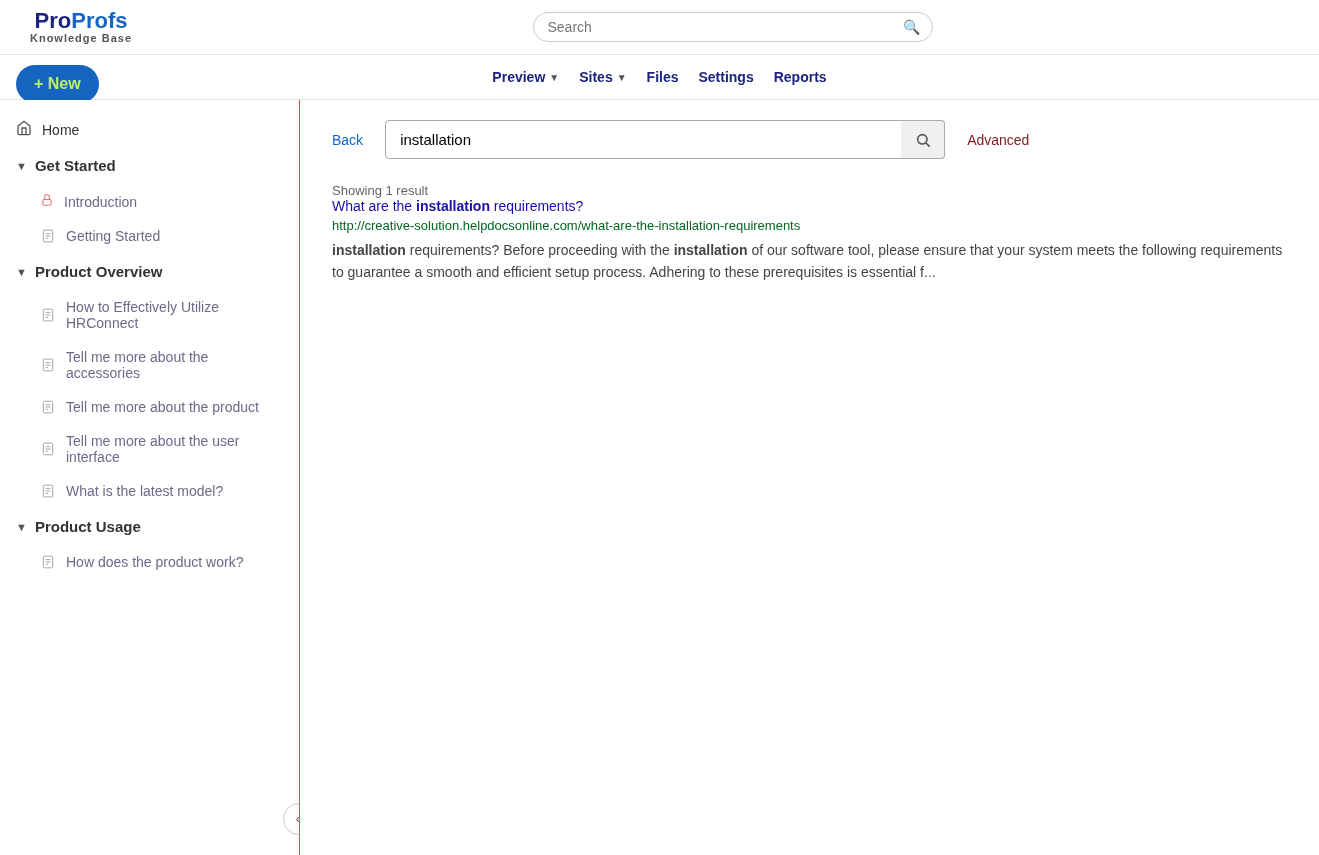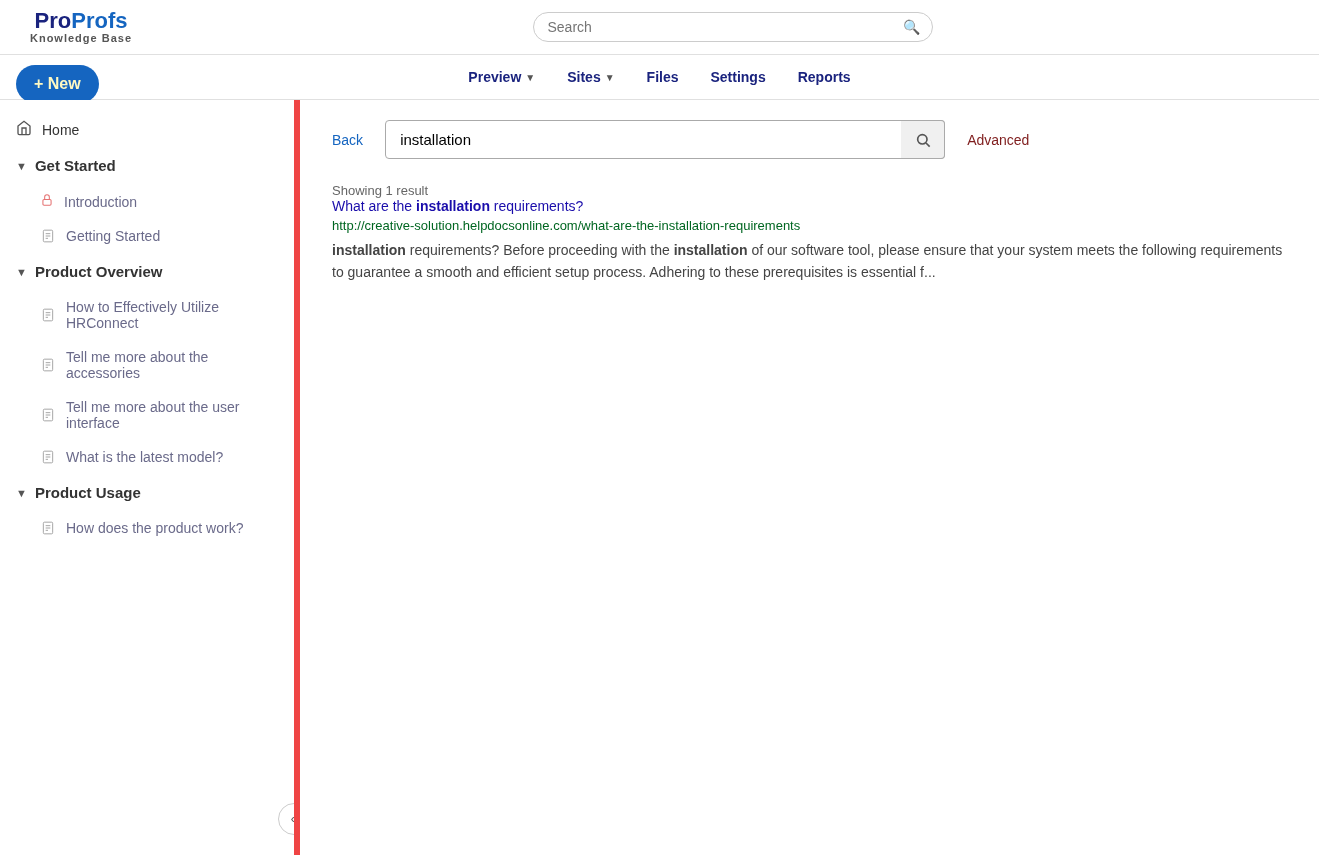--- a/index.html
+++ b/index.html
@@ -59,21 +59,21 @@
       transform: translateY(-50%);
       color: #888;
       font-size: 14px;
     }
 
     
     .nav-bar {
       display: flex;
       align-items: center;
       justify-content: center;
-      gap: 32px;
+      gap: 20px;
       padding: 10px 16px;
       border-bottom: 1px solid #e0e0e0;
       background: #fff;
     }
     .nav-item {
       display: flex;
       align-items: center;
       gap: 4px;
       color: #1a237e;
       font-weight: bold;
@@ -82,21 +82,21 @@
       padding: 4px 0;
     }
     .nav-chevron { font-size: 10px; color: #555; }
 
     
     .new-btn {
       display: flex;
       align-items: center;
       gap: 6px;
       background: #1565c0;
-      color: #fef9c3;
+      color: #bef264;
       border: none;
       border-radius: 20px;
       padding: 10px 18px;
       font-size: 16px;
       font-weight: bold;
       cursor: pointer;
       position: absolute;
       left: 16px;
       top: 65px;
       text-align: right;
@@ -107,21 +107,21 @@
       display: flex;
       flex: 1;
       overflow: hidden;
       position: relative;
     }
 
     
     .sidebar {
       width: 300px;
       min-width: 300px;
-      border-right: 6px solid #ef4444;
+      border-right: 1px solid #ef4444;
       overflow-y: auto;
       background: #fff;
       padding-top: 12px;
       position: relative;
     }
     .sidebar-item {
       display: flex;
       align-items: center;
       gap: 10px;
       padding: 8px 16px;
@@ -365,20 +365,31 @@
     <div class="sidebar-sub-item">
       <span class="icon-doc">
         <svg viewBox="0 0 24 24" fill="none" stroke="#999" stroke-width="1.5">
             <rect x="4" y="2" width="16" height="20" rx="2"></rect>
             <line x1="8" y1="8" x2="16" y2="8"></line>
             <line x1="8" y1="12" x2="16" y2="12"></line>
             <line x1="8" y1="16" x2="12" y2="16"></line>
           </svg>
       </span>
       <span>Tell me more about the accessories</span>
+    </div>
+    <div class="sidebar-sub-item">
+      <span class="icon-doc">
+        <svg viewBox="0 0 24 24" fill="none" stroke="#999" stroke-width="1.5">
+            <rect x="4" y="2" width="16" height="20" rx="2"></rect>
+            <line x1="8" y1="8" x2="16" y2="8"></line>
+            <line x1="8" y1="12" x2="16" y2="12"></line>
+            <line x1="8" y1="16" x2="12" y2="16"></line>
+          </svg>
+      </span>
+      <span>Tell me more about the product</span>
     </div>
     <div class="sidebar-sub-item">
       <span class="icon-doc">
         <svg viewBox="0 0 24 24" fill="none" stroke="#999" stroke-width="1.5">
             <rect x="4" y="2" width="16" height="20" rx="2"></rect>
             <line x1="8" y1="8" x2="16" y2="8"></line>
             <line x1="8" y1="12" x2="16" y2="12"></line>
             <line x1="8" y1="16" x2="12" y2="16"></line>
           </svg>
       </span>

